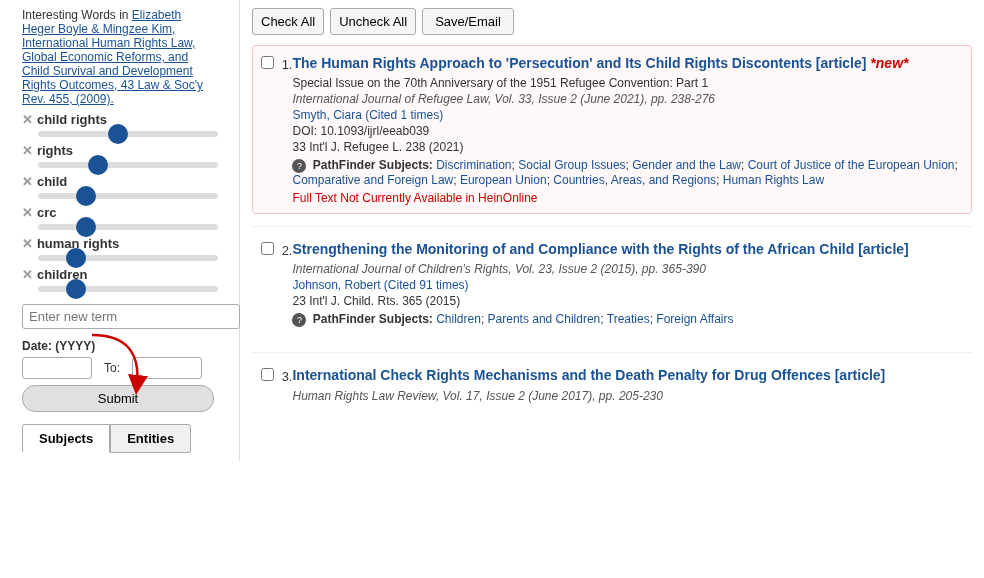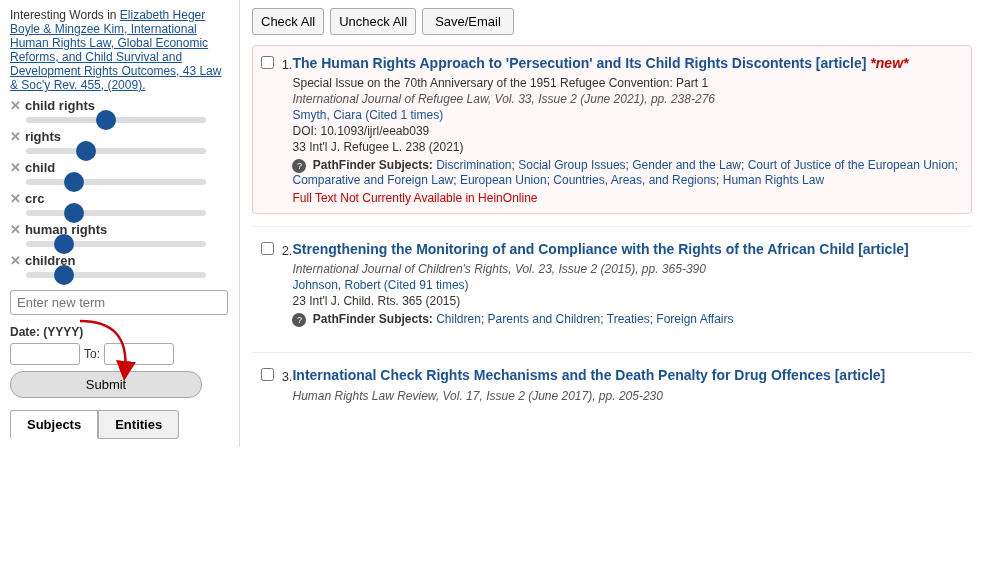--- a/index.html
+++ b/index.html
@@ -1,37 +1,37 @@
 <!DOCTYPE html>
 <html><head>
   <meta charset="utf-8">
   <style>
     * { box-sizing: border-box; margin: 0; padding: 0; }
     body { font-family: Arial, sans-serif; font-size: 13px; color: #333; background: #fff; width: 984px; min-height: 578px; overflow: hidden; }
 
     .container { display: flex; width: 984px; }
 
     
-    .sidebar { width: 240px; min-width: 240px; padding: 8px 10px; border-right: 1px solid #ddd; }
+    .sidebar { width: 240px; min-width: 240px; padding: 8px 22px; border-right: 1px solid #ddd; }
     .sidebar-title { font-size: 12px; font-weight: bold; margin-bottom: 6px; }
     .sidebar-title a { color: #1a5296; text-decoration: underline; }
     .sidebar-title span { font-weight: normal; }
 
     .term-row { display: flex; align-items: center; margin-bottom: 2px; margin-top: 6px; }
     .term-x { color: #999; font-size: 13px; cursor: pointer; margin-right: 4px; font-weight: bold; }
     .term-label { font-size: 13px; font-weight: bold; color: #333; }
 
     .slider-container { margin-bottom: 4px; margin-left: 16px; }
     .slider-track { position: relative; width: 180px; height: 6px; background: #ddd; border-radius: 3px; margin: 4px 0; }
     .slider-thumb { position: absolute; top: -7px; width: 20px; height: 20px; background: #1a5296; border-radius: 50%; cursor: pointer; }
 
     .new-term-input { width: 218px; padding: 4px 6px; border: 1px solid #aaa; border-radius: 3px; font-size: 13px; color: #999; margin-top: 8px; margin-bottom: 6px; }
     .date-section { margin-top: 4px; }
     .date-label { font-size: 12px; font-weight: bold; margin-bottom: 4px; }
-    .date-row { display: flex; align-items: center; gap: 4px; margin-bottom: 6px; }
+    .date-row { display: flex; align-items: center; gap: 12px; margin-bottom: 6px; }
     .date-input { width: 70px; padding: 3px 4px; border: 1px solid #aaa; border-radius: 3px; font-size: 12px; }
     .date-to { font-size: 12px; }
     .date-input-to { width: 70px; padding: 3px 4px; border: 1px solid #aaa; border-radius: 3px; font-size: 12px; }
     .submit-btn { width: 192px; padding: 5px; background: #e0e0e0; border: 1px solid #aaa; border-radius: 13px; cursor: pointer; font-size: 13px; text-align: center; margin-bottom: 8px; }
 
     .tab-row { display: flex; gap: 0; margin-top: 4px; }
     .tab-btn { padding: 6px 16px; border: 1px solid #aaa; background: #f0f0f0; cursor: pointer; font-size: 13px; font-weight: bold; }
     .tab-btn.active { background: #fff; border-bottom: 1px solid #fff; }
     .tab-btn:first-child { border-radius: 3px 0 0 3px; }
     .tab-btn:last-child { border-radius: 0 3px 3px 0; }

